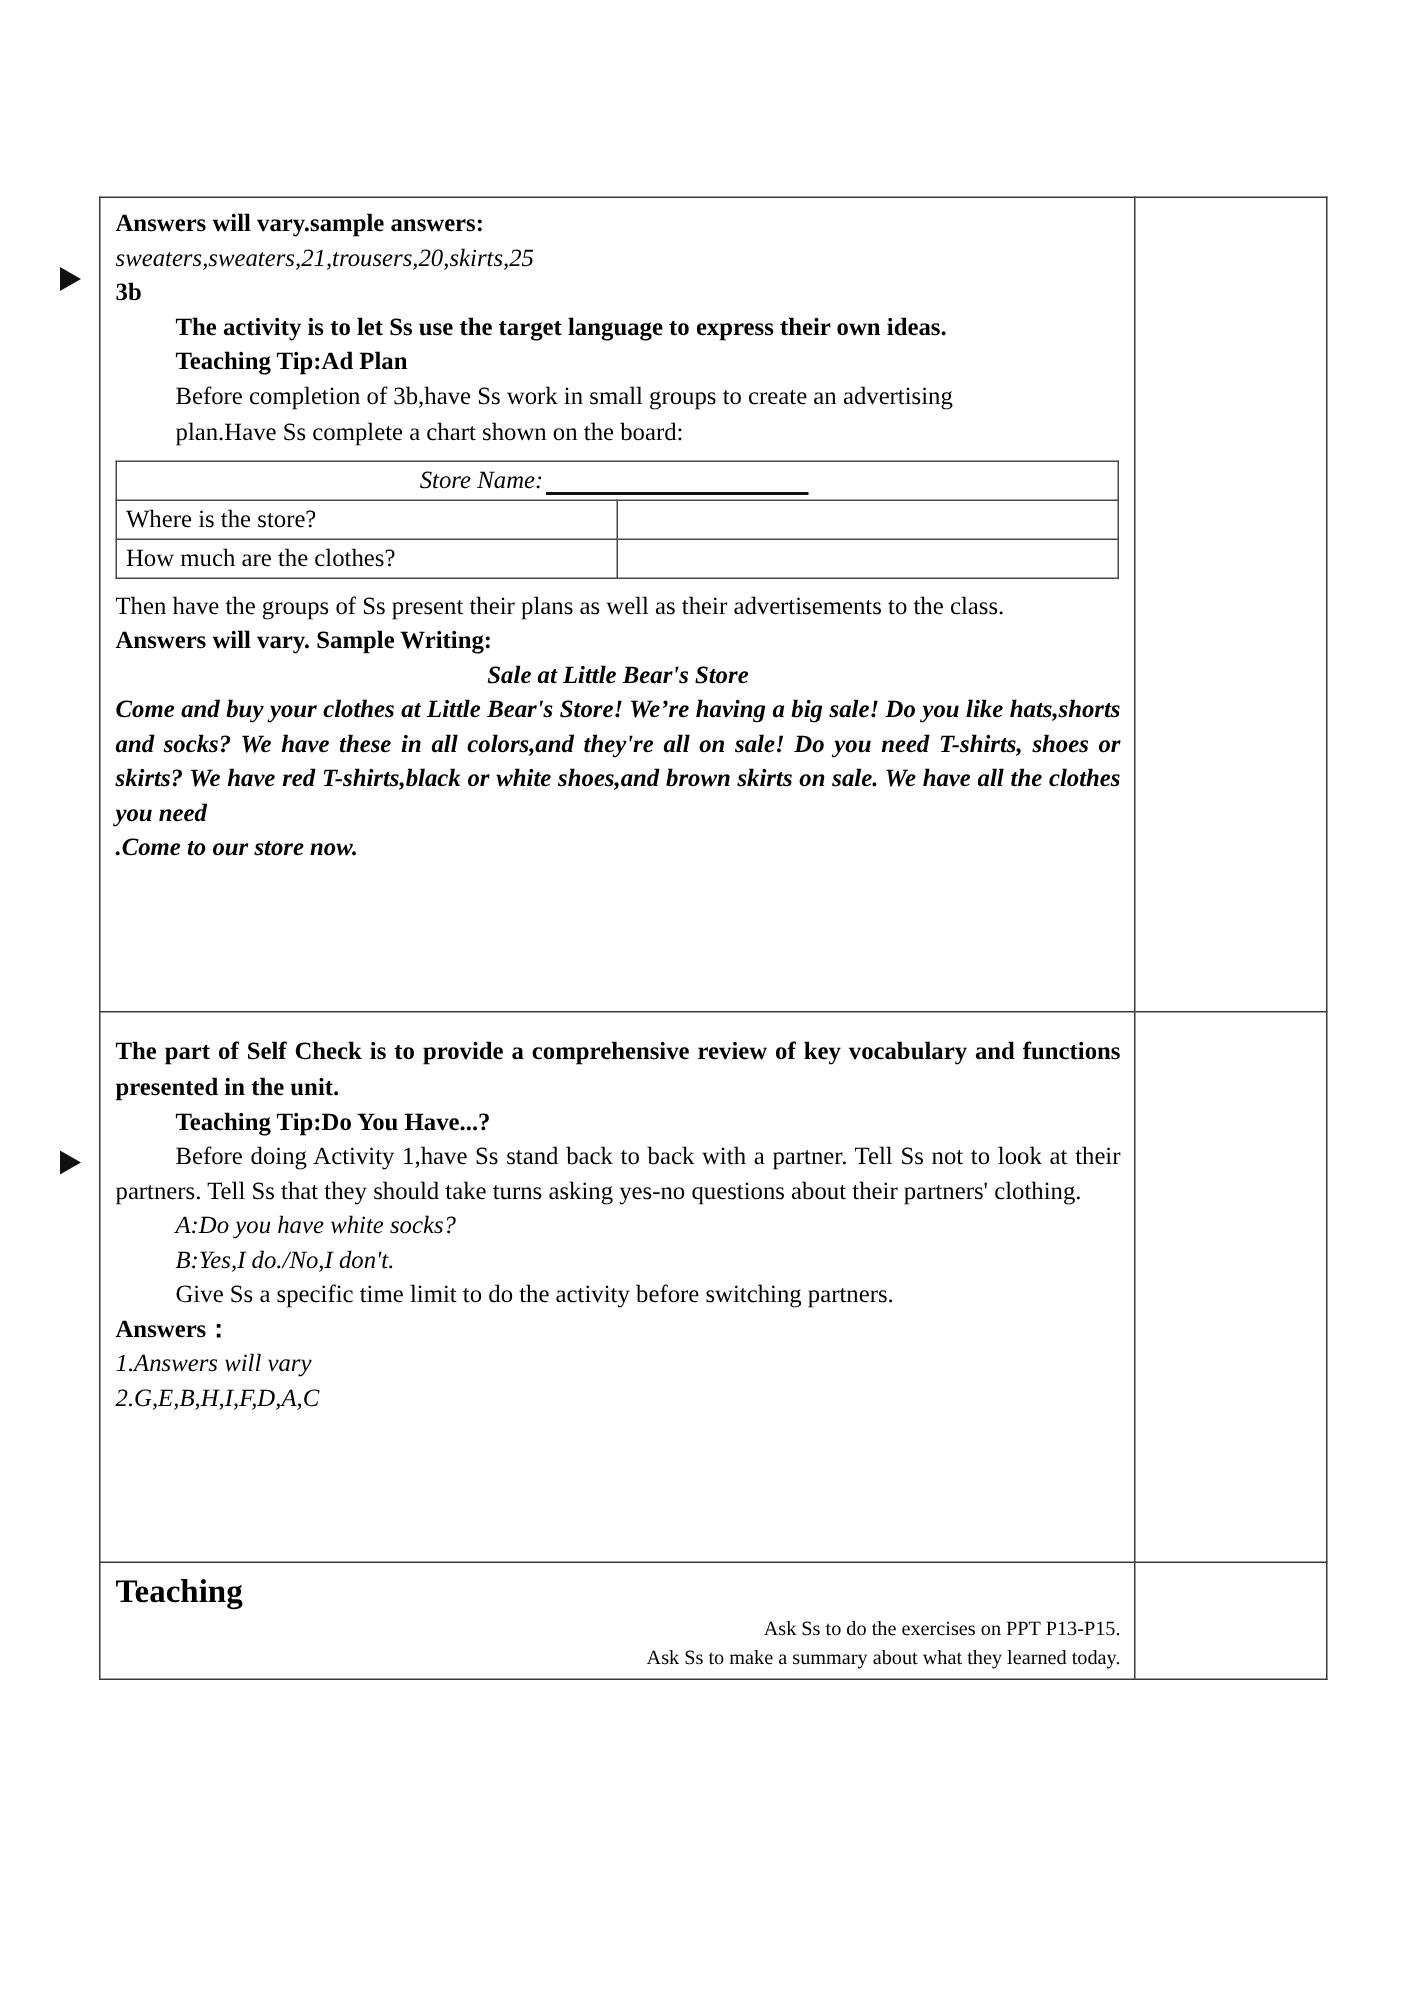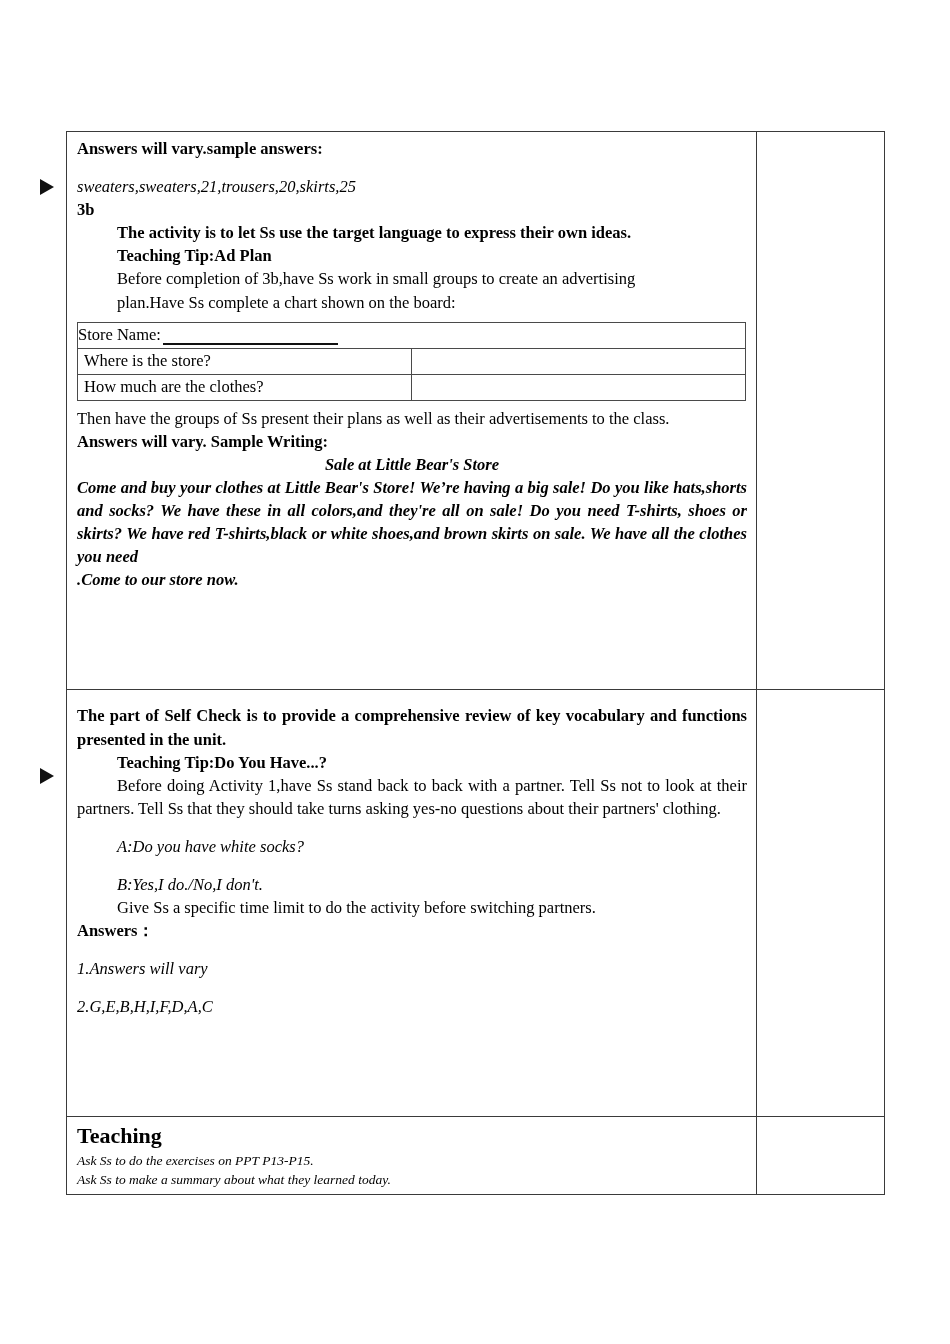--- a/index.html
+++ b/index.html
@@ -70,21 +70,21 @@
     padding: 5px 9px 6px 10px;
   }
   p.t {
     margin: 0;
     font-size: 16.5px;
     line-height: 1.40;
     text-align: justify;
     text-justify: inter-word;
   }
   p.bold   { font-weight: bold; }
-  p.ital   { font-style: italic; margin-top: 15px; }
+  p.ital   { font-style: italic; }
   p.bi     { font-weight: bold; font-style: italic; }
   p.ind2   { text-indent: 40px; }
   p.center { text-align: center; text-indent: 0; }
   p.nojust { text-align: left; }
 
   
   .store-chart {
     border-collapse: collapse;
     table-layout: fixed;
     width: 669px;
@@ -92,22 +92,23 @@
   }
   .store-chart td {
     border: 1px solid #4a4a4a;
     height: 22px;
     padding: 1px 4px 2px 6px;
     font-size: 16.5px;
     line-height: 1.22;
     vertical-align: middle;
   }
   .store-chart td.hdr {
-    text-align: left;
+    text-align: center;
     padding-left: 0;
+    font-style: italic;
   }
   .store-chart .blankline {
     display: inline-block;
     width: 175px;
     border-bottom: 2.5px solid #111;
     height: 0.85em;
     vertical-align: bottom;
     margin-left: 2px;
   }
   .store-chart td.q { width: 345px; }
@@ -133,22 +134,21 @@
   .ex-head {
     margin: 0 0 2px 0;
     font-size: 22px;
     font-weight: bold;
     line-height: 1.1;
   }
   p.small {
     margin: 0;
     font-size: 13.5px;
     line-height: 1.45;
-    text-align: left;
-    font-style: italic;
+    text-align: right;
   }
 
   
   .sp-lg { height: 92px; }
 </style>
 </head>
 <body>
 
 <div id="page">
 

